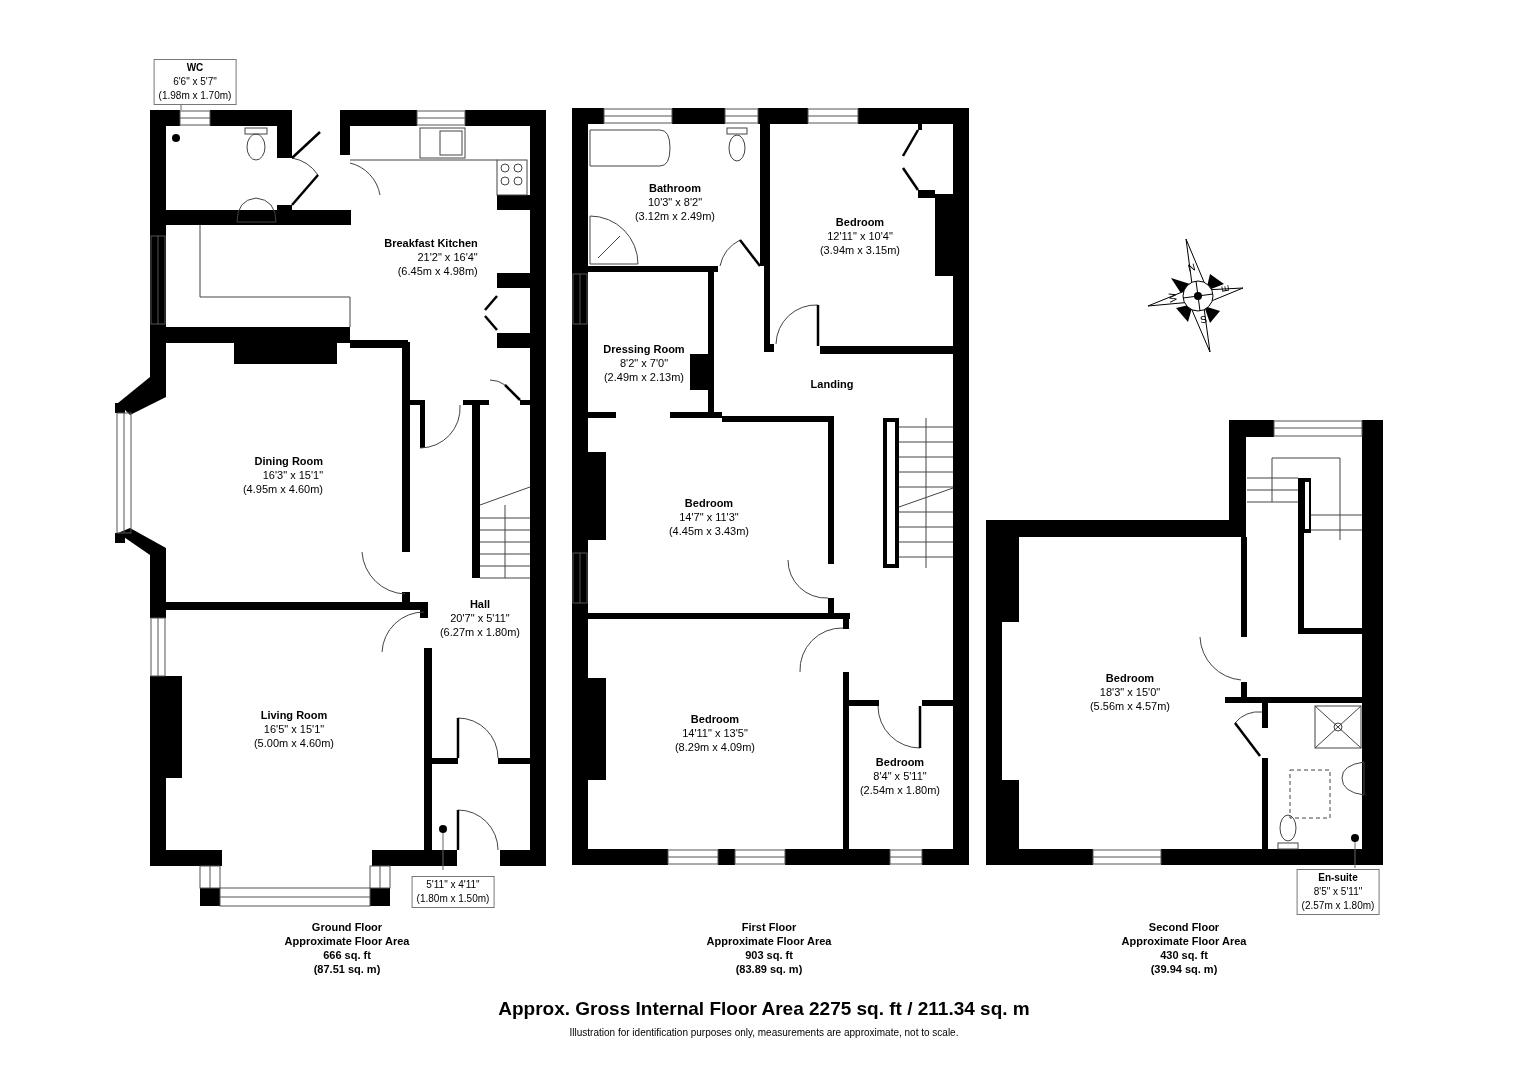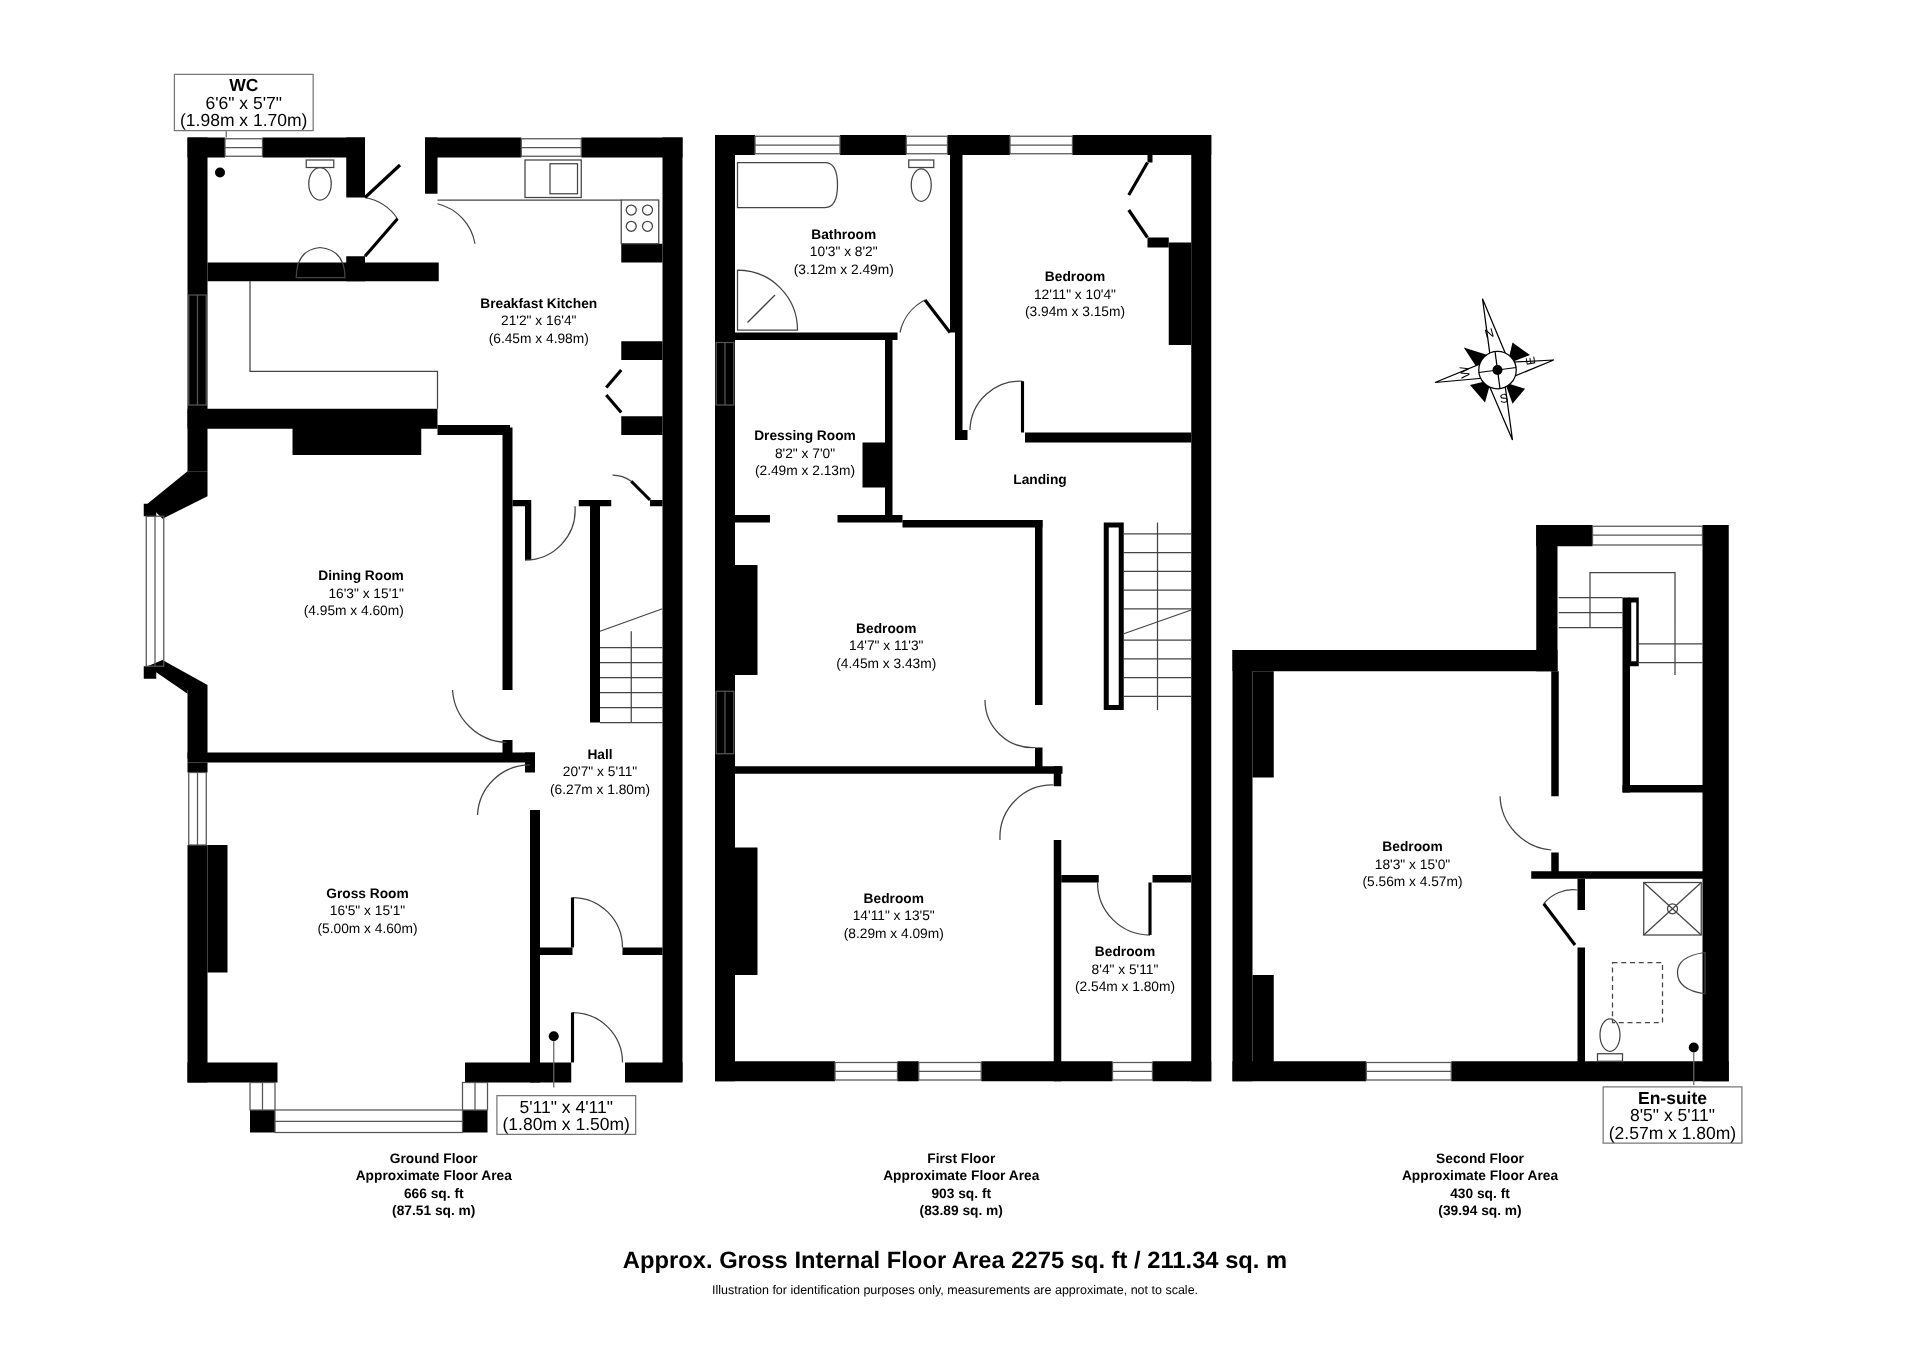--- a/index.html
+++ b/index.html
@@ -1,21 +1,21 @@
 <!DOCTYPE html>
 <html><head>
 <meta charset="utf-8">
 <style>
   html,body{margin:0;padding:0;background:#fff;}
   body{width:1528px;height:1080px;position:relative;overflow:hidden;font-family:"Liberation Sans",sans-serif;color:#000;}
   svg.plan{position:absolute;left:0;top:0;width:1528px;height:1080px;}
   .lbl{position:absolute;text-align:center;font-size:11px;line-height:14px;white-space:nowrap;transform:translateX(-50%);}
   .lbl .nm{font-weight:bold;display:block;}
   .lbl .v{display:block;}
-  .box{position:absolute;border:1px solid #777;background:#fff;text-align:center;font-size:14px;line-height:14px;padding:1px 4px;white-space:nowrap;transform:translateX(-50%);}
+  .box{position:absolute;border:1px solid #777;background:#fff;text-align:center;font-size:10px;line-height:14px;padding:1px 4px;white-space:nowrap;transform:translateX(-50%);}
   .box .nm{font-weight:bold;display:block;}
   .box .v{display:block;}
   .floor{position:absolute;text-align:center;font-size:11px;line-height:14px;font-weight:bold;transform:translateX(-50%);white-space:nowrap;}
   .floor span{display:block;}
   .gross{position:absolute;left:764px;top:998px;transform:translateX(-50%);font-size:19px;font-weight:bold;white-space:nowrap;}
   .disc{position:absolute;left:764px;top:1027px;transform:translateX(-50%);font-size:10px;white-space:nowrap;}
   .copy{position:absolute;left:764px;top:1052px;transform:translateX(-50%);font-size:12.5px;white-space:nowrap;margin-top:27px;}
   .compass-letter{position:absolute;font-size:10px;font-weight:normal;}
 </style>
 </head>
@@ -330,37 +330,37 @@
     <line x1="-2" y1="-15" x2="2" y2="15" stroke="#000"></line>
     <circle cx="0" cy="0" r="4" fill="#000"></circle>
   </g>
 </svg>
 
 <div class="box" style="left:195px;top:59px;">
   <span class="nm">WC</span>
   <span class="v">6'6" x 5'7"</span>
   <span class="v">(1.98m x 1.70m)</span>
 </div>
-<div class="lbl" style="left:431px;top:236px;">
+<div class="lbl" style="left:431px;top:236px;text-align:right;">
   <span class="nm">Breakfast Kitchen</span>
   <span class="v">21'2" x 16'4"</span>
   <span class="v">(6.45m x 4.98m)</span>
 </div>
 <div class="lbl" style="left:283px;top:454px;text-align:right;">
   <span class="nm">Dining Room</span>
   <span class="v">16'3" x 15'1"</span>
   <span class="v">(4.95m x 4.60m)</span>
 </div>
 <div class="lbl" style="left:480px;top:597px;">
   <span class="nm">Hall</span>
   <span class="v">20'7" x 5'11"</span>
   <span class="v">(6.27m x 1.80m)</span>
 </div>
 <div class="lbl" style="left:294px;top:708px;">
-  <span class="nm">Gross Room</span>
+  <span class="nm">Living Room</span>
   <span class="v">16'5" x 15'1"</span>
   <span class="v">(5.00m x 4.60m)</span>
 </div>
 <div class="box" style="left:453px;top:876px;">
   <span class="v">5'11" x 4'11"</span>
   <span class="v">(1.80m x 1.50m)</span>
 </div>
 
 <div class="lbl" style="left:675px;top:181px;">
   <span class="nm">Bathroom</span>

